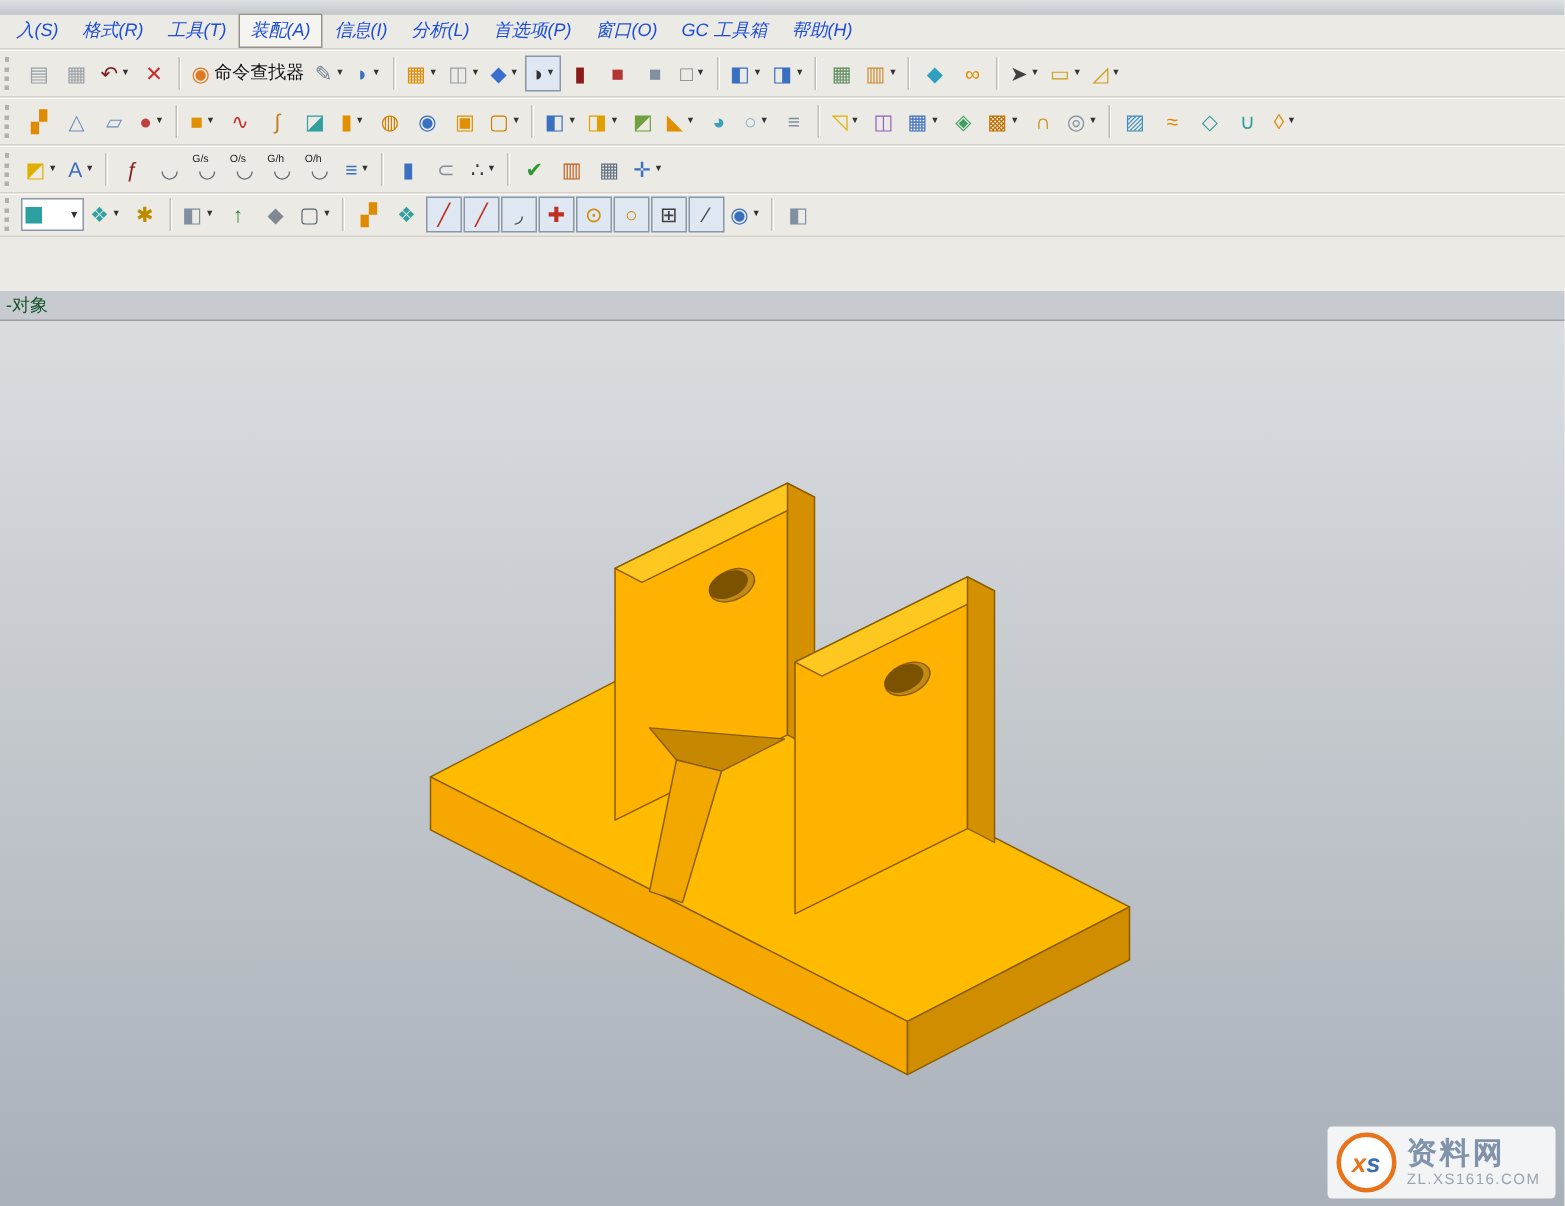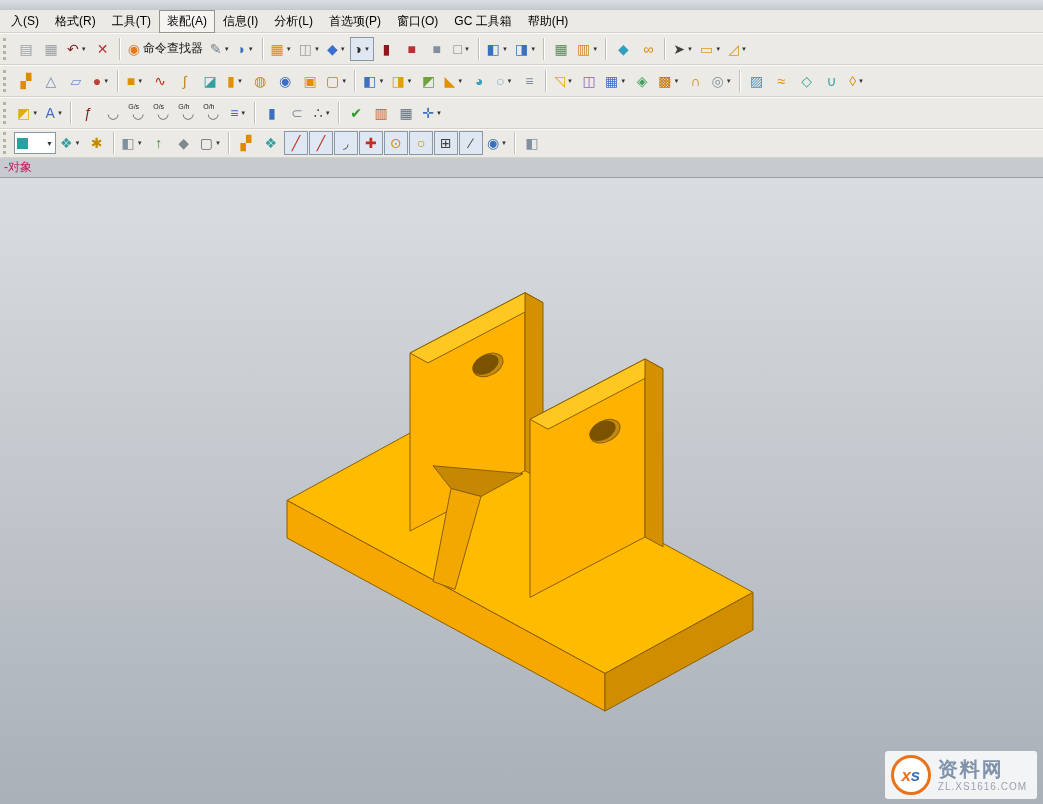--- a/index.html
+++ b/index.html
@@ -7,21 +7,21 @@
     width:1043px;height:804px;overflow:hidden;
     font-family:"Liberation Sans","DejaVu Sans",sans-serif;
     background:#eceae5;
   }
   .app{width:1043px;height:804px;display:flex;flex-direction:column;}
 
   .titlebar-strip{height:10px;background:linear-gradient(#dbdfe2,#c3c8cc);}
 
   .menubar{
     height:22px;background:#eceae5;border-bottom:1px solid #d6d2cb;
-    display:flex;align-items:flex-start;padding:0 3px;font-size:12px;color:#000000;
+    display:flex;align-items:flex-end;padding:0 3px;font-size:12px;color:#1d4ed8;font-style:italic;
   }
   .menu-item{padding:2px 7px;border:1px solid transparent;cursor:default;white-space:nowrap;}
   .menu-item.active{border:1px solid #97928a;background:#f6f4f0;}
 
   .toolbar{
     height:31px;background:#eceae5;border-bottom:1px solid #d6d2cb;
     box-shadow:inset 0 1px 0 #fbfaf7;
     display:flex;align-items:center;padding:0 2px;gap:1px;white-space:nowrap;
   }
   .toolbar.selbar{height:28px;}
@@ -39,21 +39,21 @@
   .tb-grip{width:3px;height:22px;border-left:3px dotted #b5b0a7;margin:0 4px 0 1px;}
   .tb-combo{
     height:20px;width:36px;background:#fff;border:1px solid #8a97a8;
     display:inline-flex;align-items:center;justify-content:space-between;padding:0 2px;
   }
   .tb-combo .swatch{width:11px;height:11px;display:inline-block;}
   .tb-combo .arrow{font-size:7px;color:#333;}
 
   .promptline{
     height:19px;background:#c7cbcf;border-bottom:1px solid #9aa0a5;
-    display:flex;align-items:center;padding:0 4px;font-size:12px;color:#be185d;
+    display:flex;align-items:center;padding:0 4px;font-size:12px;color:#14532d;margin-top:36px;
   }
 
   .viewport{
     position:relative;flex:1;overflow:hidden;
     background:linear-gradient(180deg,var(--vp-top,#dadde0),var(--vp-bottom,#a9b0b8));
   }
   svg.model{position:absolute;left:0;top:0;width:100%;height:100%;}
 
   .watermark{
     position:absolute;right:6px;bottom:5px;display:flex;align-items:center;gap:7px;

